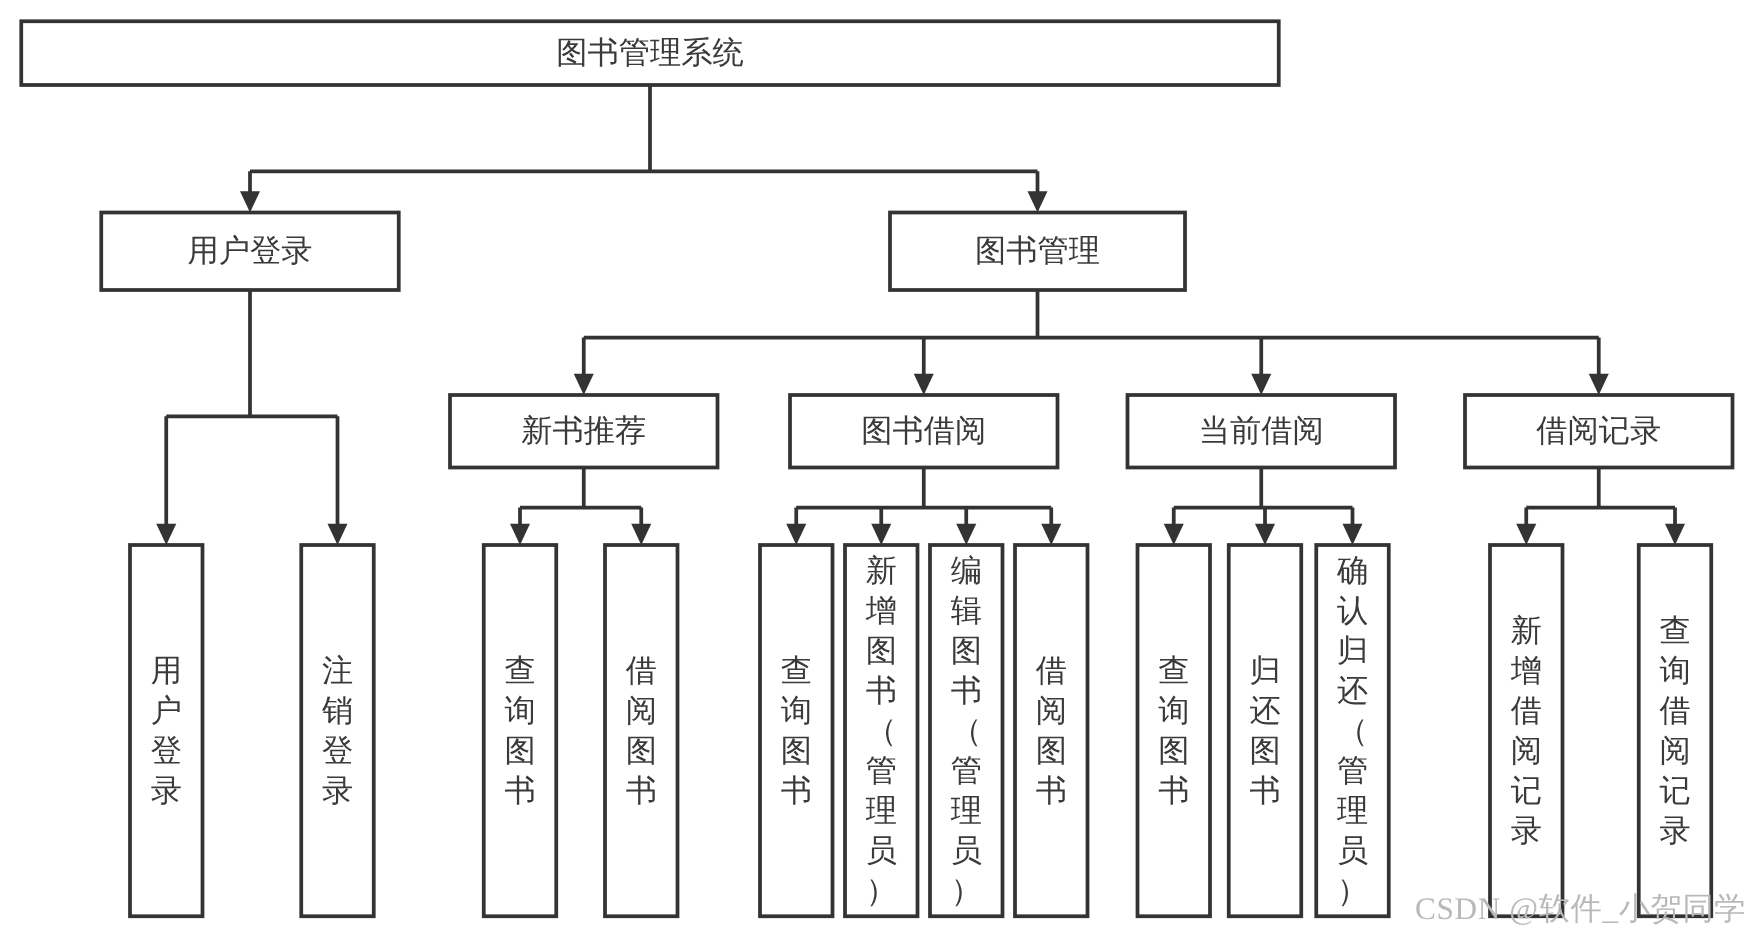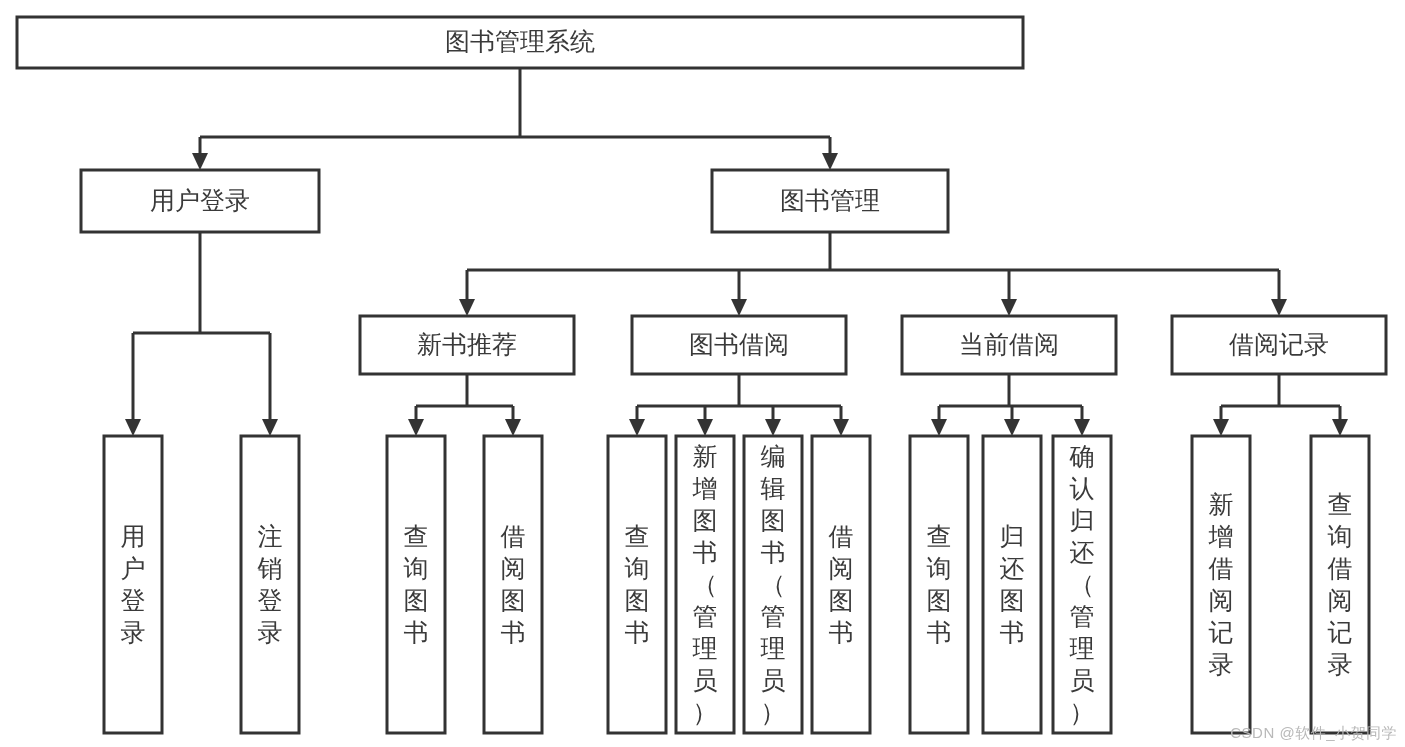--- a/index.html
+++ b/index.html
@@ -50,22 +50,22 @@
   .node-label-vertical {
     fill: #3a3a3a;
     font-family: "Liberation Sans", "DejaVu Sans", sans-serif;
     font-size: 25px;
     text-anchor: middle;
   }
   .watermark {
     position: absolute;
     right: 8px;
     bottom: 4px;
-    font-family: Liberation Sans, sans-serif;
-    font-size: 15px;
+    font-family: Liberation Serif, serif;
+    font-size: 25px;
     color: #b9b9b9;
     white-space: nowrap;
     letter-spacing: 0.5px;
     pointer-events: none;
   }
 </style>
 </head>
 <body>
 
 <div id="diagram-root">

